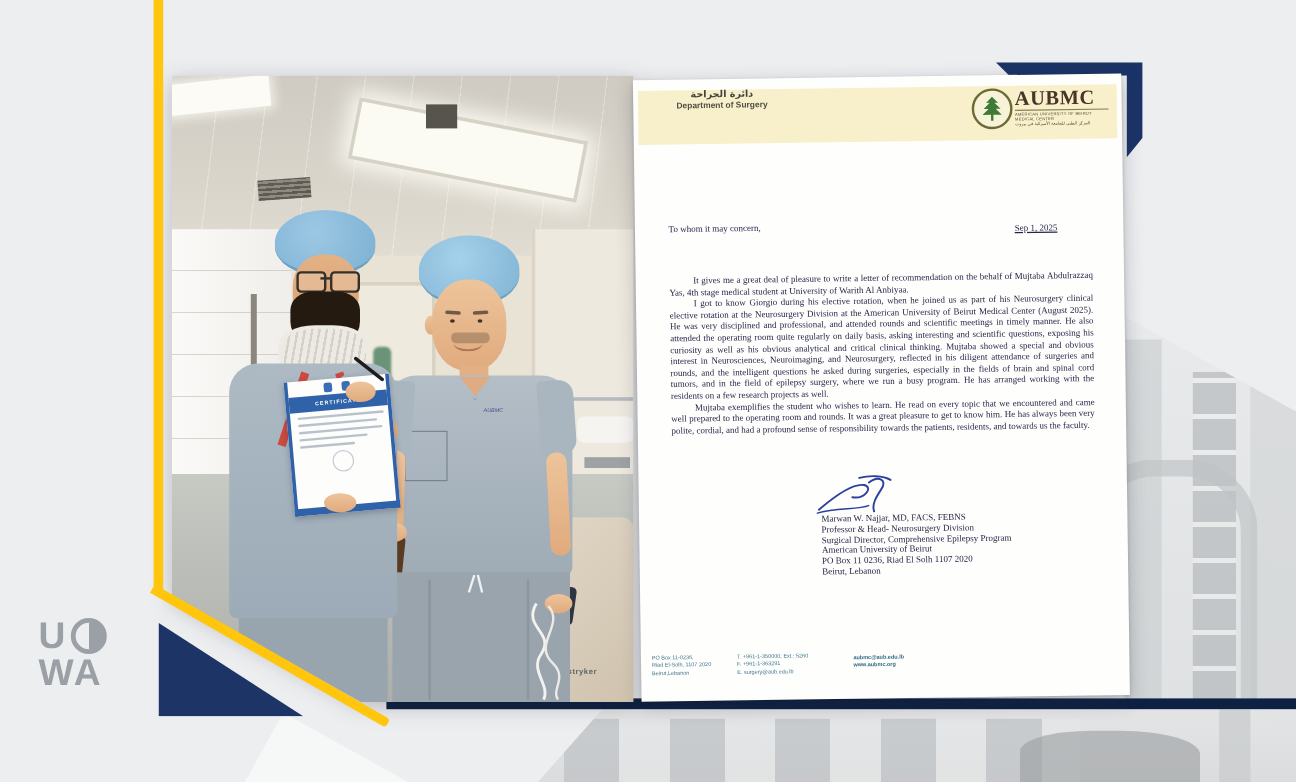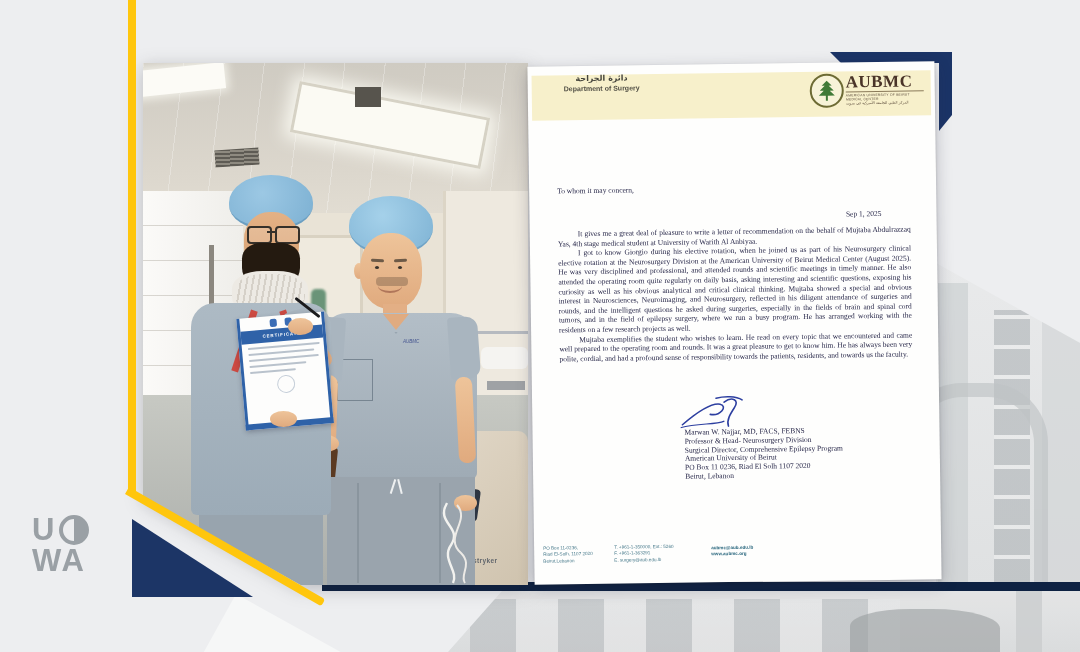--- a/index.html
+++ b/index.html
@@ -158,21 +158,21 @@
   .lh-logo{left:282px;top:11px;display:flex;align-items:flex-start;}
   .lh-circle{width:30px;height:30px;border:2px solid #6d6b34;border-radius:50%;background:#f7f3d8;
       display:flex;align-items:center;justify-content:center;}
   .lh-texts{margin-left:2px;}
   .lh-acronym{font-size:17px;font-weight:bold;color:#4a3428;letter-spacing:.5px;line-height:17px;
       font-family:"Liberation Serif",serif;}
   .lh-sub{font-size:3.4px;color:#5a4a3a;font-family:"Liberation Sans",sans-serif;letter-spacing:.2px;
       border-top:1px solid #8a7a5a;margin-top:1px;padding-top:1px;width:78px;}
   .lh-sub-ar{font-size:3.6px;color:#5a4a3a;font-family:"DejaVu Sans",sans-serif;width:78px;}
   .lt-salutation{left:28px;top:120px;font-size:7.5px;}
-  .lt-date{right:55px;top:147px;font-size:7.5px;}
+  .lt-date{right:55px;top:123px;font-size:7.5px;text-decoration:underline;}
   .lt-body{left:28px;right:26px;top:163px;}
   .lt-body p{margin:0;font-size:7.5px;line-height:9.6px;text-align:justify;text-indent:20px;}
   .lt-sig-svg{left:148px;top:330px;width:72px;height:36px;}
   .lt-sigblock{left:152px;top:364px;font-size:7.5px;line-height:8.8px;}
   .lt-footer{font-family:"Liberation Sans",sans-serif;font-size:4.6px;line-height:6.3px;color:#46798a;}
   .lt-f1{left:9px;top:479px;}
   .lt-f2{left:80px;top:479px;}
   .lt-f3{left:177px;top:481px;font-weight:bold;color:#2e6a80;}
 </style>
 </head>

